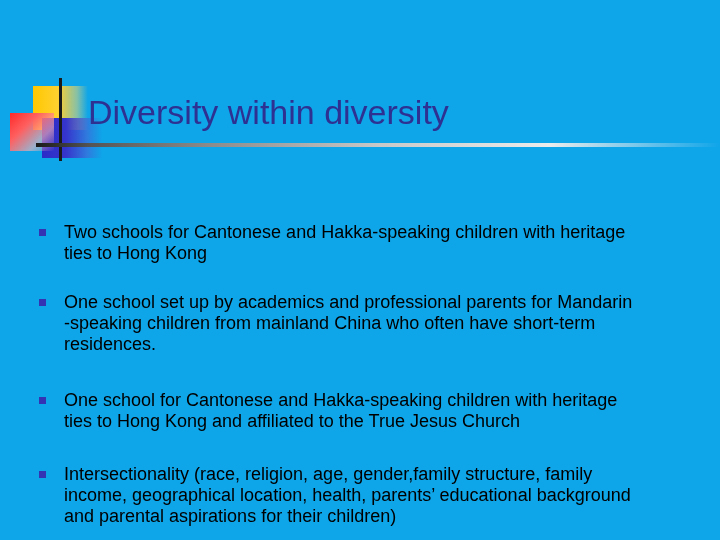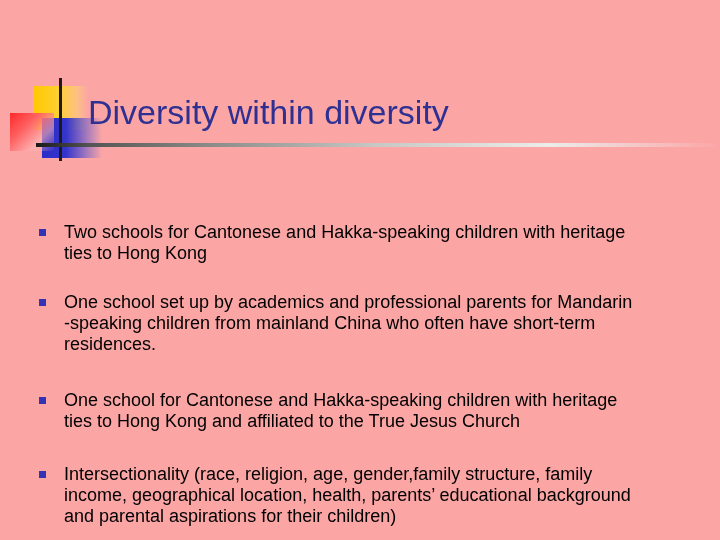--- a/index.html
+++ b/index.html
@@ -11,21 +11,21 @@
       width: 720px;
       height: 540px;
       position: relative;
       overflow: hidden;
       font-family: "Liberation Sans", sans-serif;
     }
     .slide {
       position: absolute;
       left: 0; top: 0;
       width: 720px; height: 540px;
-      background: #fca5a5;
+      background: #0ea5e9;
     }
     
     .deco { position: absolute; }
     .deco-yellow {
       left: 33px; top: 86px; width: 55px; height: 44px;
       background: linear-gradient(to right, #ffc800 0%, #ffd030 45%, rgba(255,220,100,0.5) 80%, rgba(255,255,255,0) 100%);
     }
     .deco-blue {
       left: 42px; top: 118px; width: 60px; height: 40px;
       background: linear-gradient(to right, #2b2bc8 0%, #3535cc 40%, rgba(80,80,210,0.5) 75%, rgba(255,255,255,0) 100%);

